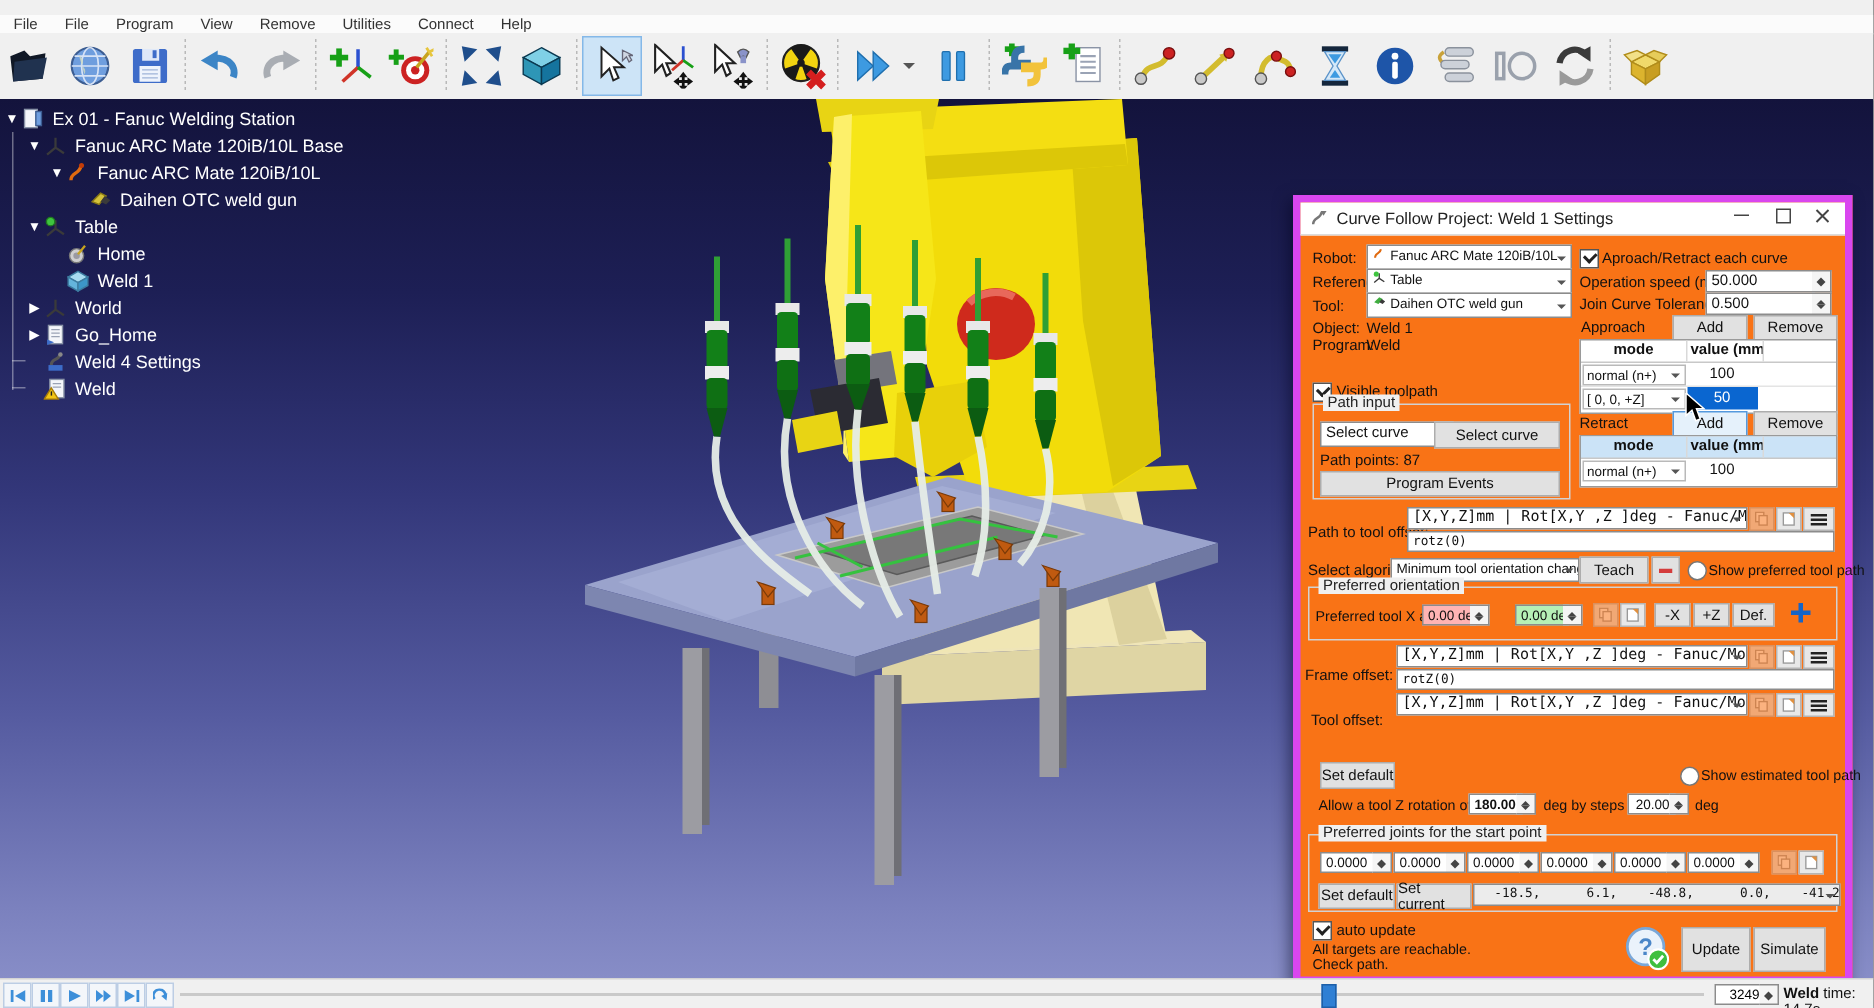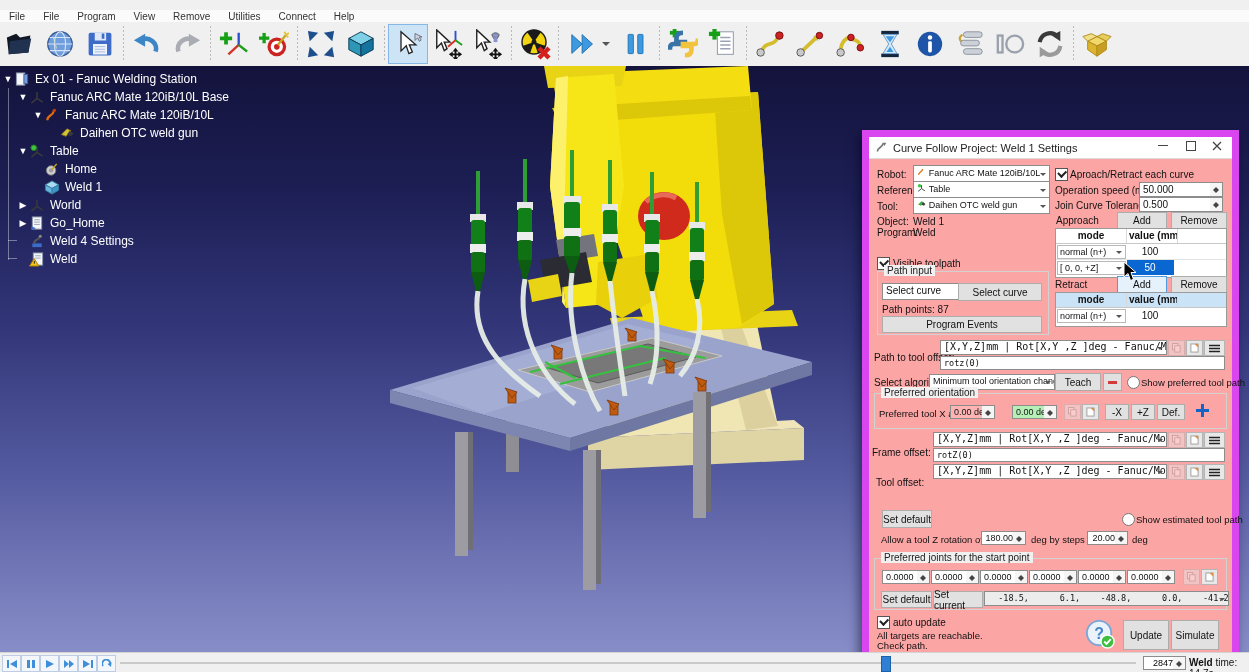--- a/index.html
+++ b/index.html
@@ -28,21 +28,21 @@
   #viewport{left:0;top:66px;width:1249px;height:586px;
     background:linear-gradient(180deg,#13133c 0%,#1d1f55 22%,#33377a 45%,#555ba0 70%,#7b81be 92%,#878dc7 100%);}
   #scene{position:absolute;left:0;top:0;}
   
   #tree{left:0;top:70px;width:300px;height:200px;font-size:12px;color:#fff;}
   .trow{position:absolute;height:18px;display:flex;align-items:center;white-space:nowrap;}
   .texp{width:12px;font-size:9px;color:#fff;text-align:center;flex:0 0 12px;}
   .ticon{width:16px;height:15px;margin-right:5px;flex:0 0 16px;}
   .guide{position:absolute;background:rgba(255,255,255,.38);}
   
-  #dlg{left:862px;top:130px;width:363px;height:516px;background:#fca5a5;border:7px solid #d946ef;
+  #dlg{left:862px;top:130px;width:363px;height:516px;background:#f97316;border:5px solid #d946ef;
        box-shadow:-3px 4px 10px rgba(0,0,25,.5);font-size:10px;color:#111;}
   #dlg-title{position:absolute;left:0;top:0;width:100%;height:21px;background:#fff;border-bottom:1px solid #dcdcdc;
        display:flex;align-items:center;font-size:11px;color:#222;}
   .fld{position:absolute;background:#fff;border:1px solid #8c8c8c;font-size:10px;line-height:13px;
        padding:0 3px;white-space:nowrap;overflow:hidden;}
   .mono{font-family:"DejaVu Sans Mono",monospace;font-size:8.5px;}
   .combo{position:absolute;background:#fff;border:1px solid #8c8c8c;font-size:10px;line-height:13px;
        padding:0 14px 0 3px;white-space:nowrap;overflow:hidden;}
   .car{position:absolute;right:3px;top:50%;margin-top:-1px;width:0;height:0;border:3.5px solid transparent;border-top-color:#555;}
   .btn2{position:absolute;background:#e1e1e1;border:1px solid #adadad;display:flex;align-items:center;
@@ -778,21 +778,21 @@
           <path d="M0 1.5 H11 M0 4.5 H11 M0 7.5 H11" stroke="#222" stroke-width="1.6"></path>
         </svg>
       </div>
 
     <div class="btn2" style="left:13px;top:373px;width:48px;height:16px;">
         <span>Set default</span>
       </div>
     <span class="radio" style="left:253px;top:376px;"></span>
     <span class="lab" style="left:267px;top:377px;font-size:9.5px;">Show estimated tool path</span>
     <span class="lab" style="left:12px;top:397px;font-size:9.5px;">Allow a tool Z rotation of +/-</span>
-    <div class="fld" style="left:112px;top:394px;width:28px;height:12px;text-align:right;font-size:9px;">180.00</div>
+    <div class="fld" style="left:112px;top:394px;width:28px;height:12px;font-size:9px;font-weight:bold;">180.00</div>
     <div class="spin" style="left:144px;top:394px;height:12px;">
         <i class="sup"></i>
         <i class="sdn"></i>
       </div>
     <span class="lab" style="left:162px;top:397px;font-size:9.5px;">deg by steps of</span>
     <div class="fld" style="left:218px;top:394px;width:24px;height:12px;text-align:right;font-size:9px;">20.00</div>
     <div class="spin" style="left:246px;top:394px;height:12px;">
         <i class="sup"></i>
         <i class="sdn"></i>
       </div>
@@ -904,21 +904,21 @@
         </svg>
       </div>
     <div class="pbtn" style="left:97px;">
         <svg width="10" height="9" viewBox="0 0 10 9">
           <path d="M1 7 A4 4 0 1 1 8 6" stroke="#3d8fd9" stroke-width="1.8" fill="none"></path>
           <polygon points="9.5,3 5.5,5 9,8" fill="#3d8fd9"></polygon>
         </svg>
       </div>
     <div style="position:absolute;left:120px;top:9px;width:1016px;height:2px;background:#c9c9c9;"></div>
     <div style="position:absolute;left:881px;top:3px;width:8px;height:14px;background:#2f7fd4;border:1px solid #1d5fa8;"></div>
-    <div class="fld" style="left:1143px;top:3px;width:26px;height:12px;text-align:right;font-size:9px;">2847</div>
+    <div class="fld" style="left:1143px;top:3px;width:26px;height:12px;text-align:right;font-size:9px;">3249</div>
     <div class="spin" style="left:1173px;top:3px;height:12px;">
         <i class="sup"></i>
         <i class="sdn"></i>
       </div>
     <span style="position:absolute;left:1189px;top:4px;font-size:10px;color:#111;"><b>Weld</b><span> time: 14.7s</span></span>
   </div>
 
 </div>
 
 </body></html>

